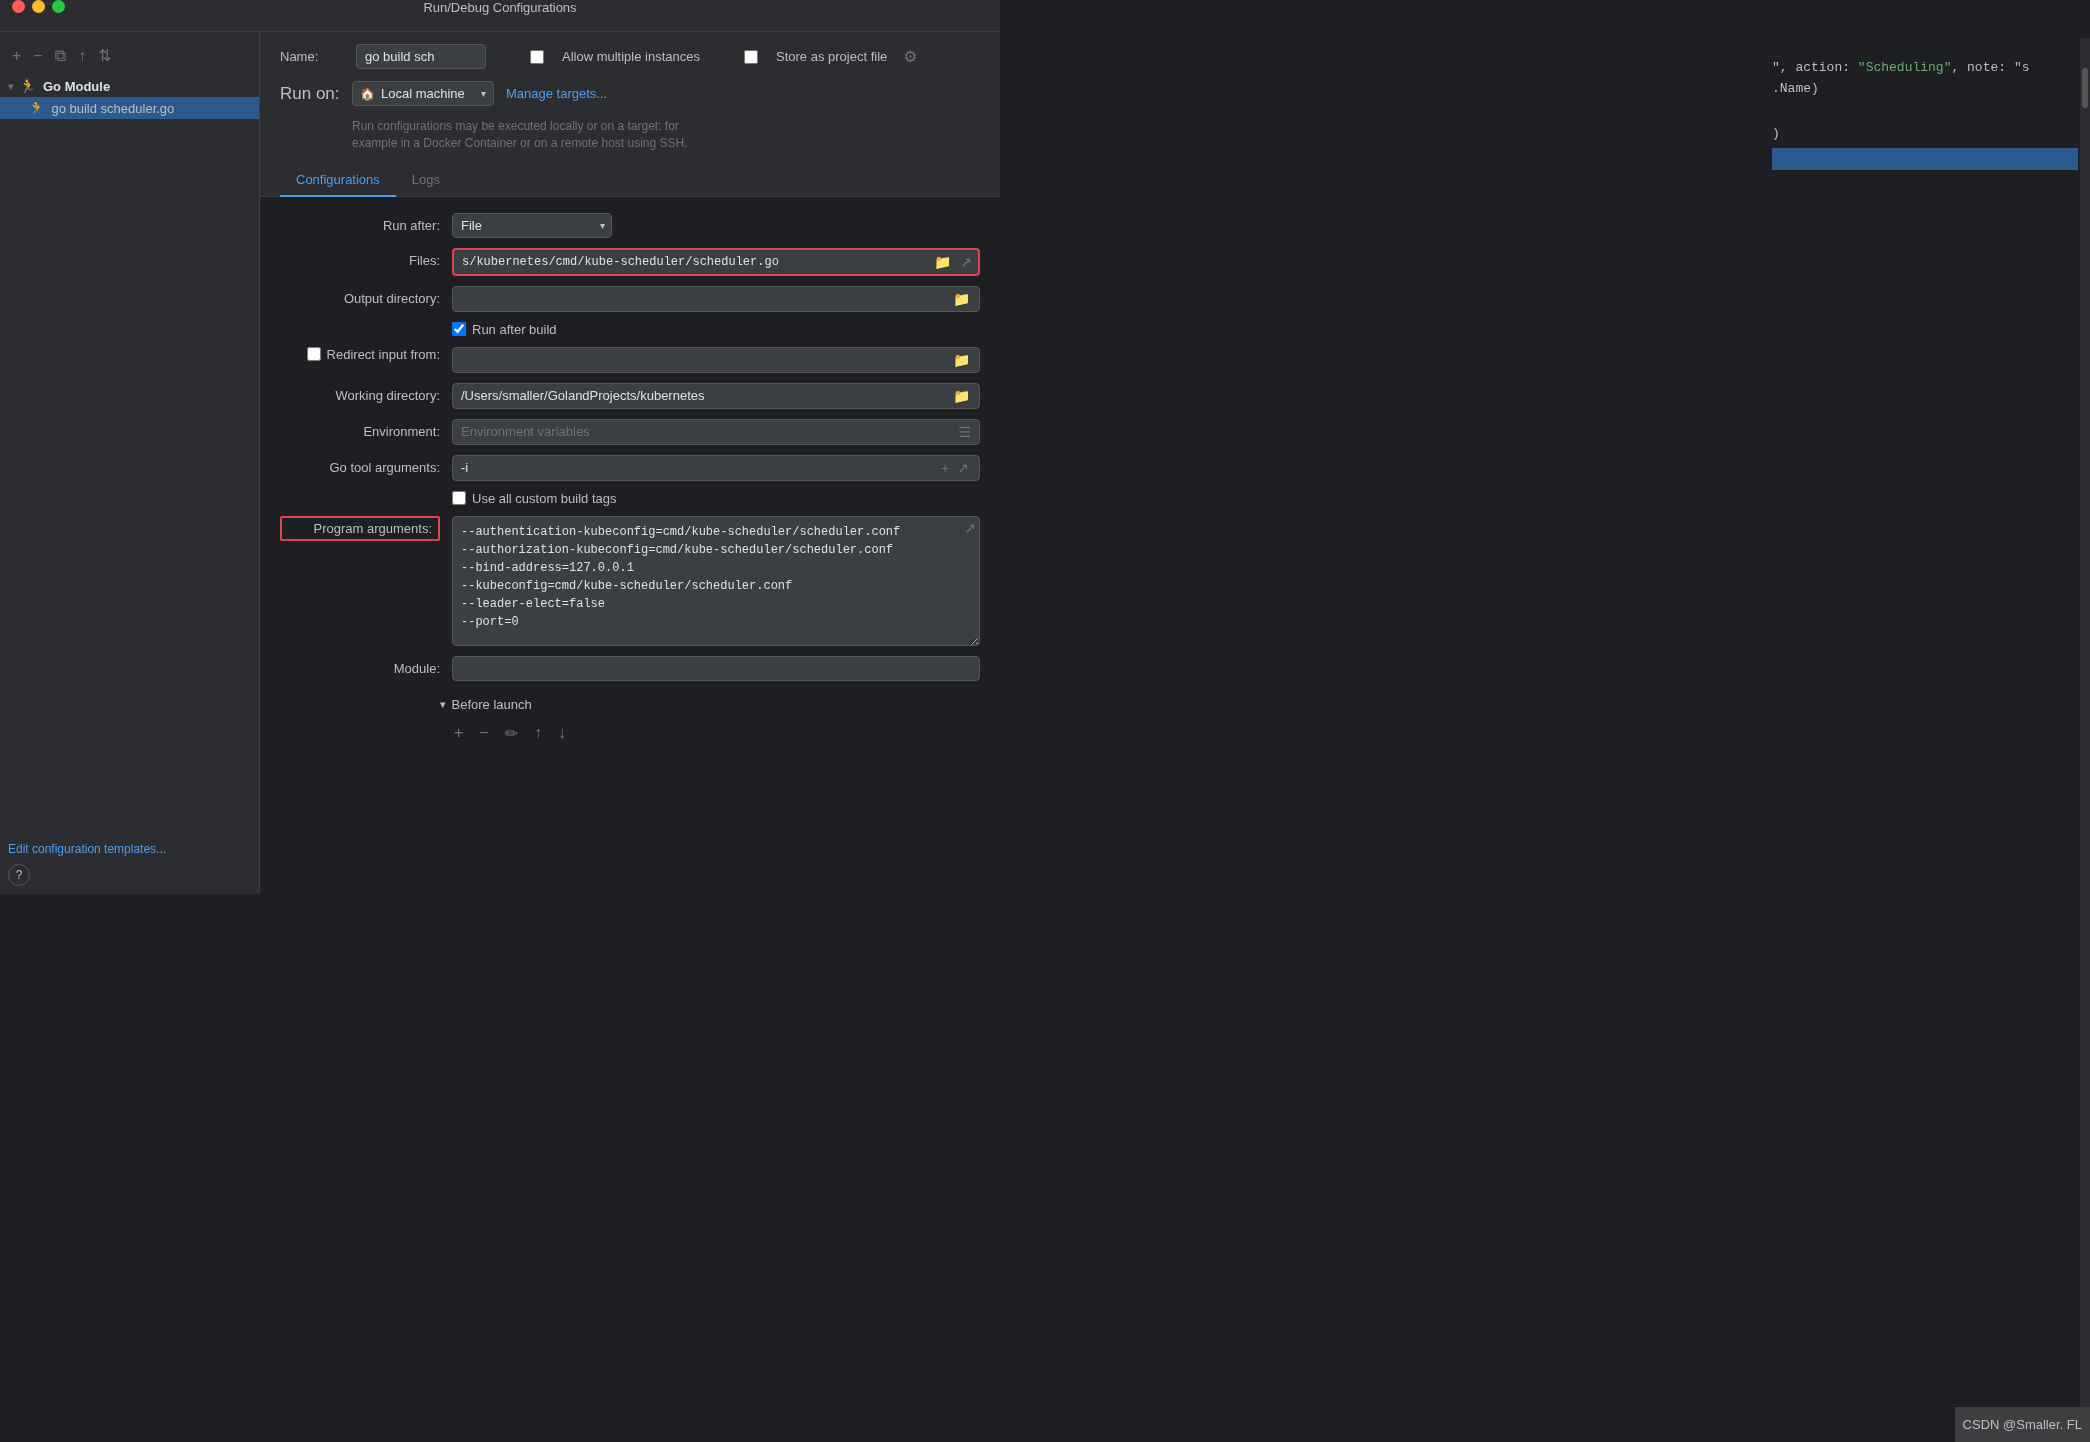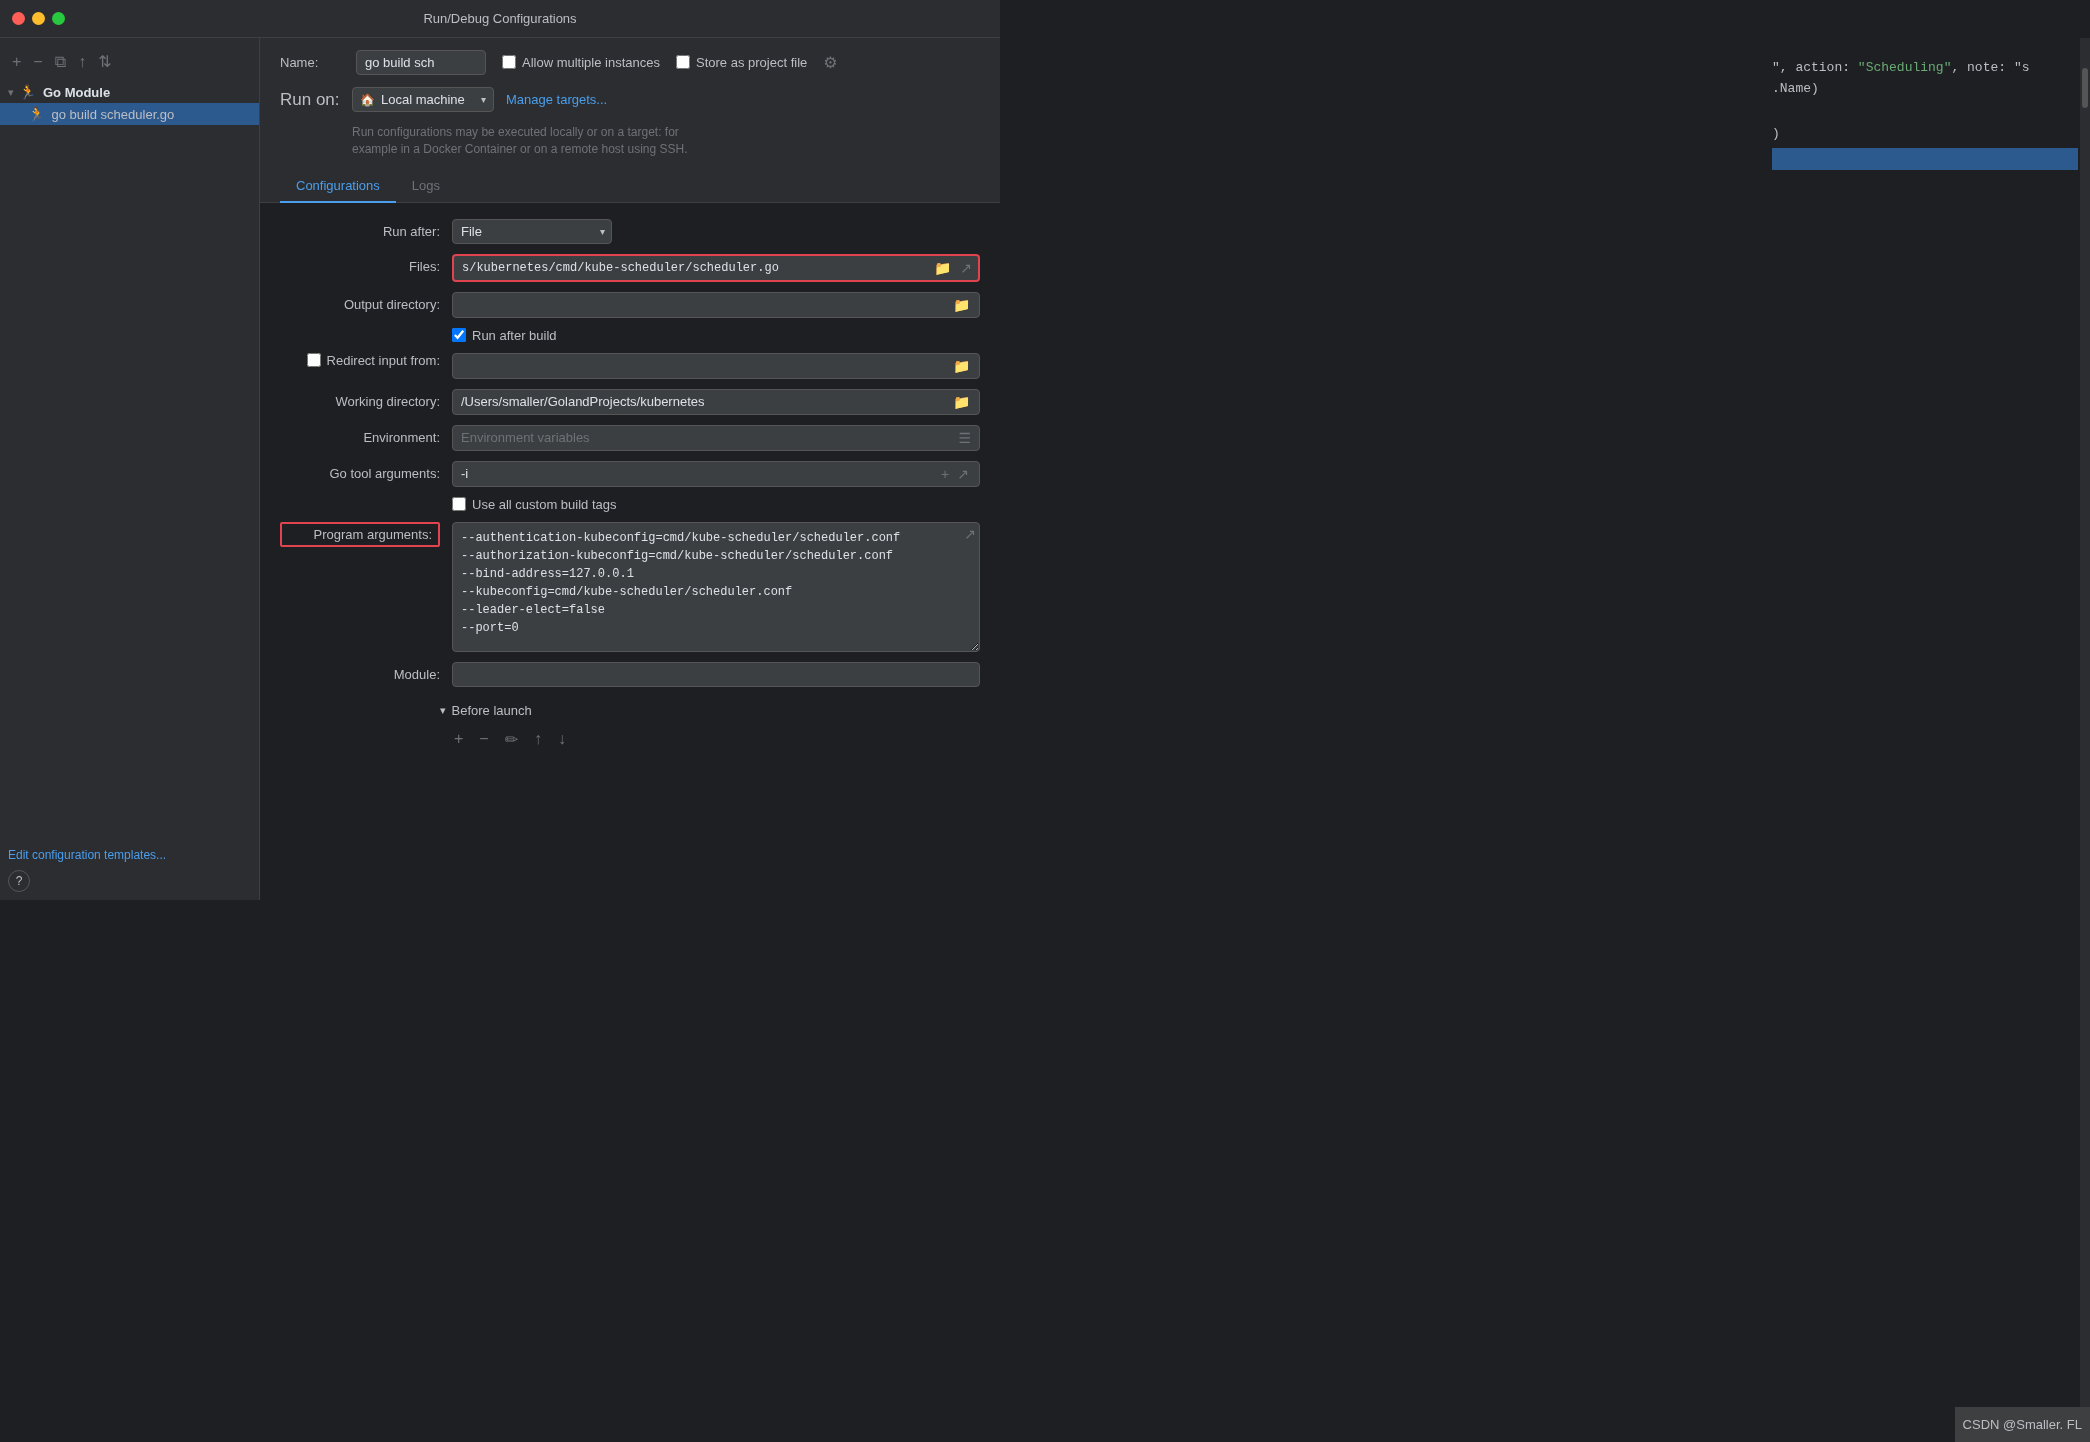--- a/index.html
+++ b/index.html
@@ -9,23 +9,23 @@
       font-family: -apple-system, 'Helvetica Neue', Arial, sans-serif;
       font-size: 13px;
       width: 1000px;
       height: 900px;
       overflow: hidden;
     }
 
     
     .titlebar {
       background: #2b2d30;
-      height: 38px;
-      display: flex;
-      align-items: center;
+      height: 32px;
+      display: flex;
+      align-items: flex-start;
       justify-content: center;
       position: relative;
       border-bottom: 1px solid #3d3f41;
     }
     .titlebar-dots {
       position: absolute;
       left: 12px;
       display: flex;
       gap: 7px;
       align-items: center;
@@ -154,21 +154,23 @@
       border: 1px solid #555;
       border-radius: 4px;
       color: #dde1e7;
       padding: 4px 8px;
       font-size: 13px;
       width: 130px;
     }
 
     .checkbox-group {
       display: flex;
-      gap: 6px;
+      align-items: center;
+      gap: 18px;
+      margin-left: 28px;
     }
     .checkbox-group input[type=checkbox] {
       width: 14px; height: 14px;
       cursor: pointer;
     }
     .checkbox-label {
       color: #bcbec4;
       font-size: 13px;
     }
 

